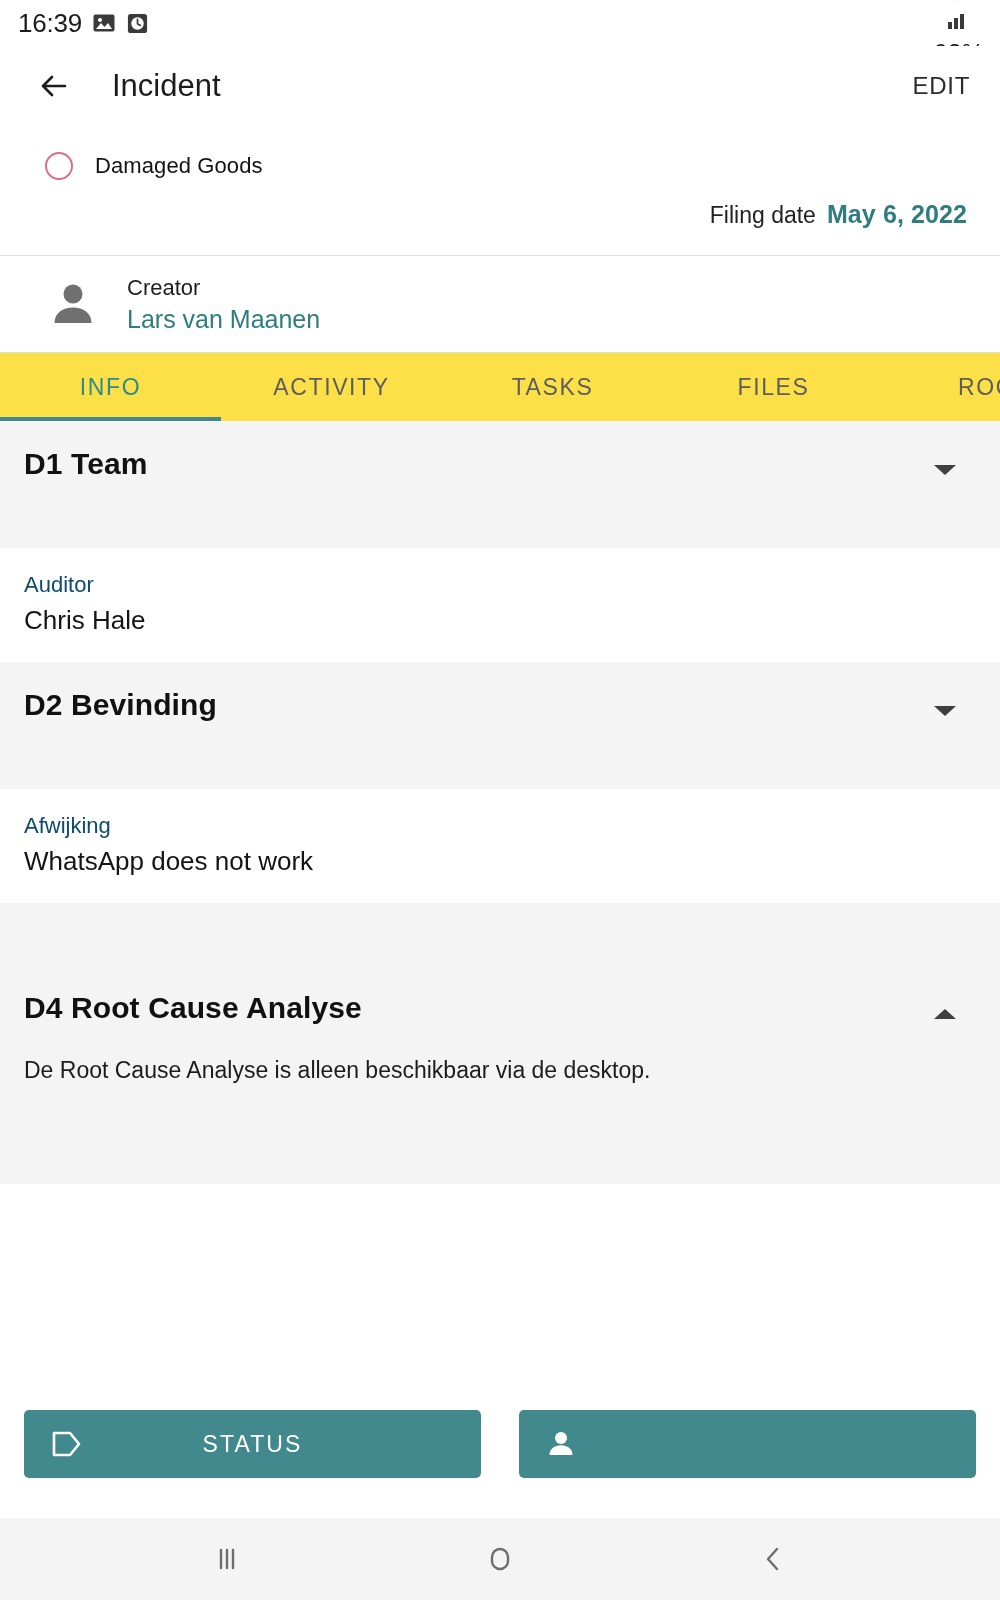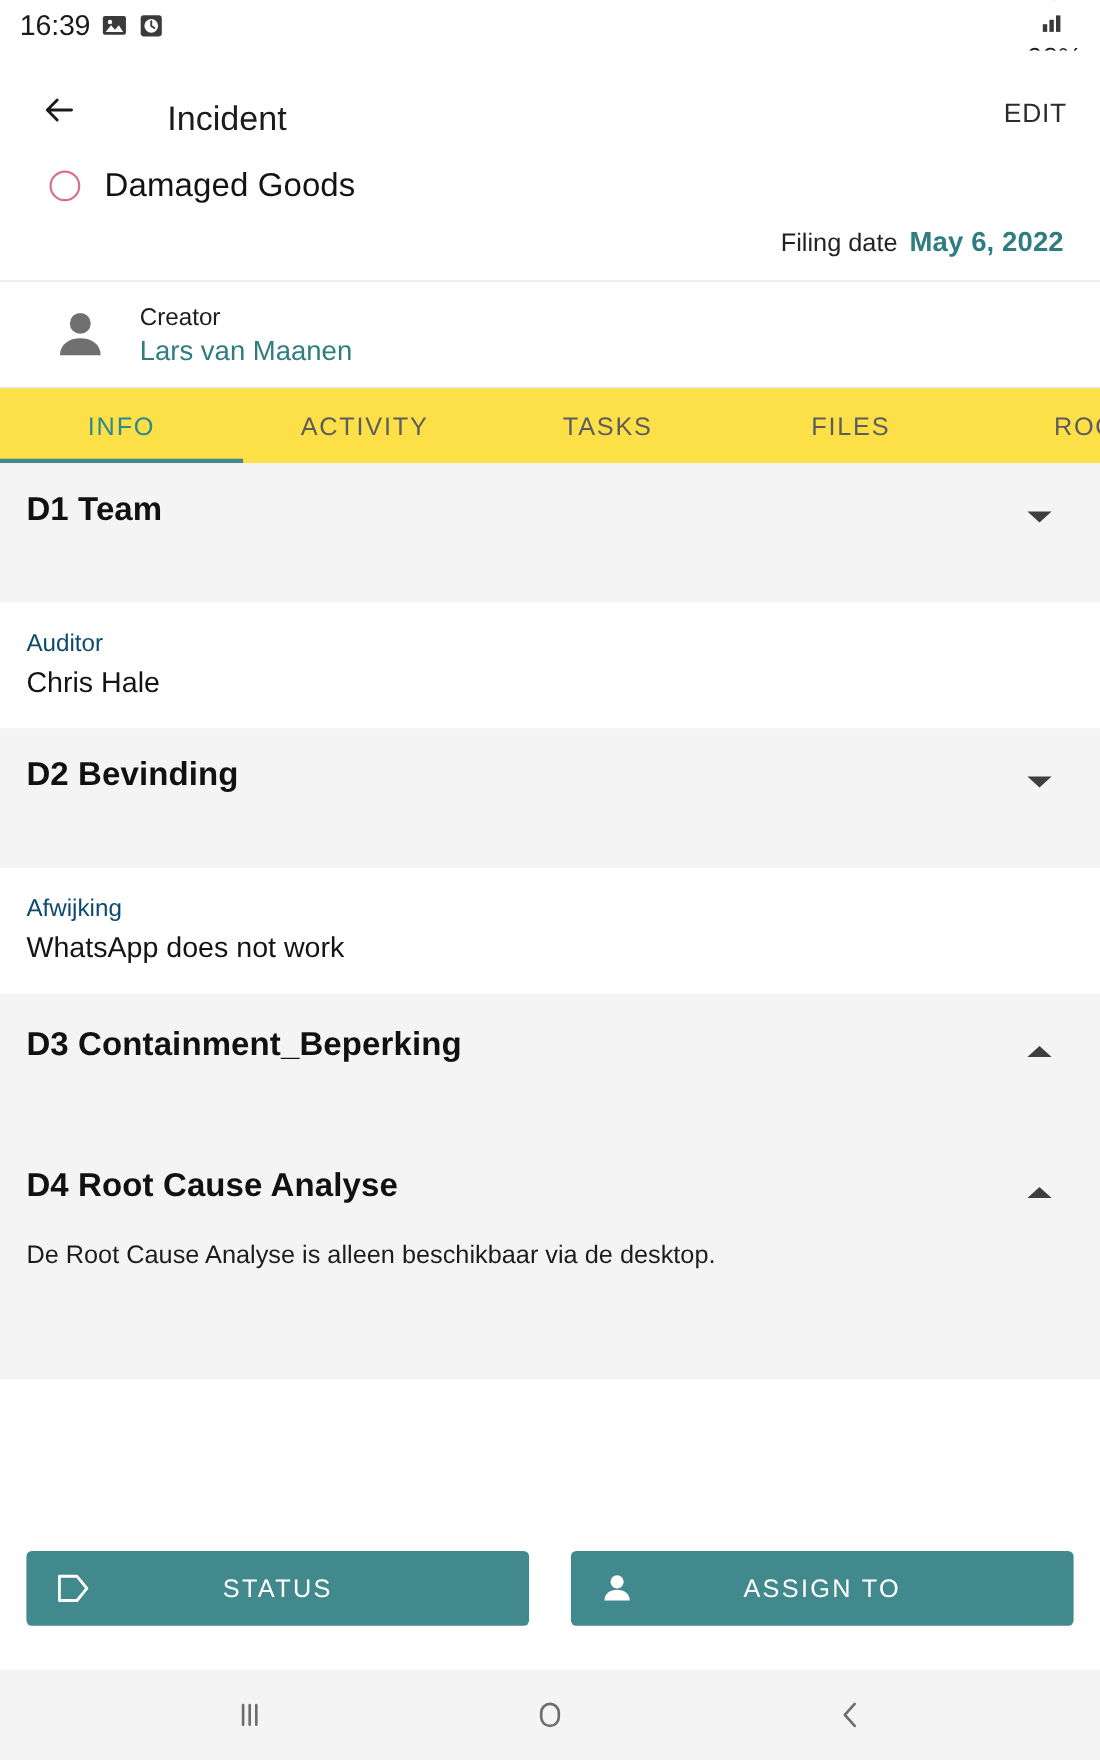--- a/index.html
+++ b/index.html
@@ -31,24 +31,23 @@
   .sb-left { display:flex; align-items:center; gap:10px; }
   .sb-time { font-size:26px; color:#1b1b1b; letter-spacing:-0.2px; }
   .sb-right { display:flex; align-items:center; gap:7px;flex-direction:column; }
   .sb-batt-text { font-size:25px; color:#1b1b1b; margin-left:1px; }
   .ic { display:inline-block; line-height:0; }
 
   
   .appbar {
     flex:0 0 80px;
     display:flex;
-    align-items:flex-end;
+    align-items:center;
     padding:0 26px 0 28px;
     background:#ffffff;
-    gap:40px;
   }
   .back-btn { width:52px; height:52px; display:flex; align-items:center; justify-content:center; }
   .appbar-title {
     font-size:31px;
     color:#1c1c1c;
     margin-left:32px;
     flex:1 1 auto;
   }
   .edit-btn {
     font-size:24px;
@@ -67,21 +66,21 @@
   }
   .title-row { display:flex; align-items:center; gap:22px; }
   .status-dot {
     width:28px; height:28px;
     border-radius:50%;
     border:2.5px solid #dc6f88;
     background:transparent;
     margin-left:21px;
     flex:0 0 auto;
   }
-  .title-text { font-size:30px; color:#131313; letter-spacing:0.1px; }
+  .title-text { font-size:22px; color:#131313; letter-spacing:0.1px; }
   .filing-row {
     display:flex;
     align-items:baseline;
     justify-content:flex-end;
     gap:11px;
     margin-top:20px;
     padding-right:9px;
   }
   .filing-label { font-size:23px; color:#222222; }
   .filing-value { font-size:25px; color:#2f7d80; font-weight:bold; letter-spacing:0.1px; }
@@ -325,28 +324,20 @@
             <path d="M2 3l11 10L24 3z" fill="#3f3f3f"></path>
           </svg>
       </span>
     </div>
     <div class="sect-body">
       <div class="field-label">Afwijking</div>
       <div class="field-value">WhatsApp does not work</div>
     </div>
 
     <div class="grey-panel">
-      <div class="gp-row" style="padding-top:30px;">
-        <span class="sect-title">D3 Containment_Beperking</span>
-        <span class="chev">
-          <svg width="26" height="16" viewBox="0 0 26 16">
-              <path d="M2 13l11-10 11 10z" fill="#3f3f3f"></path>
-            </svg>
-        </span>
-      </div>
       <div class="gp-row" style="padding-top:88px;">
         <span class="sect-title">D4 Root Cause Analyse</span>
         <span class="chev">
           <svg width="26" height="16" viewBox="0 0 26 16">
               <path d="M2 13l11-10 11 10z" fill="#3f3f3f"></path>
             </svg>
         </span>
       </div>
       <div class="gp-note" style="padding-top:26px;padding-bottom:100px;">De Root Cause Analyse is alleen beschikbaar via de desktop.</div>
     </div>
@@ -362,21 +353,20 @@
       </span>
       <span class="btn-label">STATUS</span>
     </button>
     <button class="btn">
       <span class="ic">
         <svg width="32" height="32" viewBox="0 0 32 32">
             <circle cx="16" cy="10" r="6" fill="#ffffff"></circle>
             <path d="M4.5 27c0-6.3 5.2-9.8 11.5-9.8S27.5 20.7 27.5 27z" fill="#ffffff"></path>
           </svg>
       </span>
-      <span class="btn-label">ASSIGN TO</span>
     </button>
   </div>
 
   <div class="navbar">
     <div class="nav-btn">
       <svg width="34" height="34" viewBox="0 0 34 34">
           <path d="M11 8v18M17 8v18M23 8v18" stroke="#6d6d6d" stroke-width="2.4" stroke-linecap="round"></path>
         </svg>
     </div>
     <div class="nav-btn">

